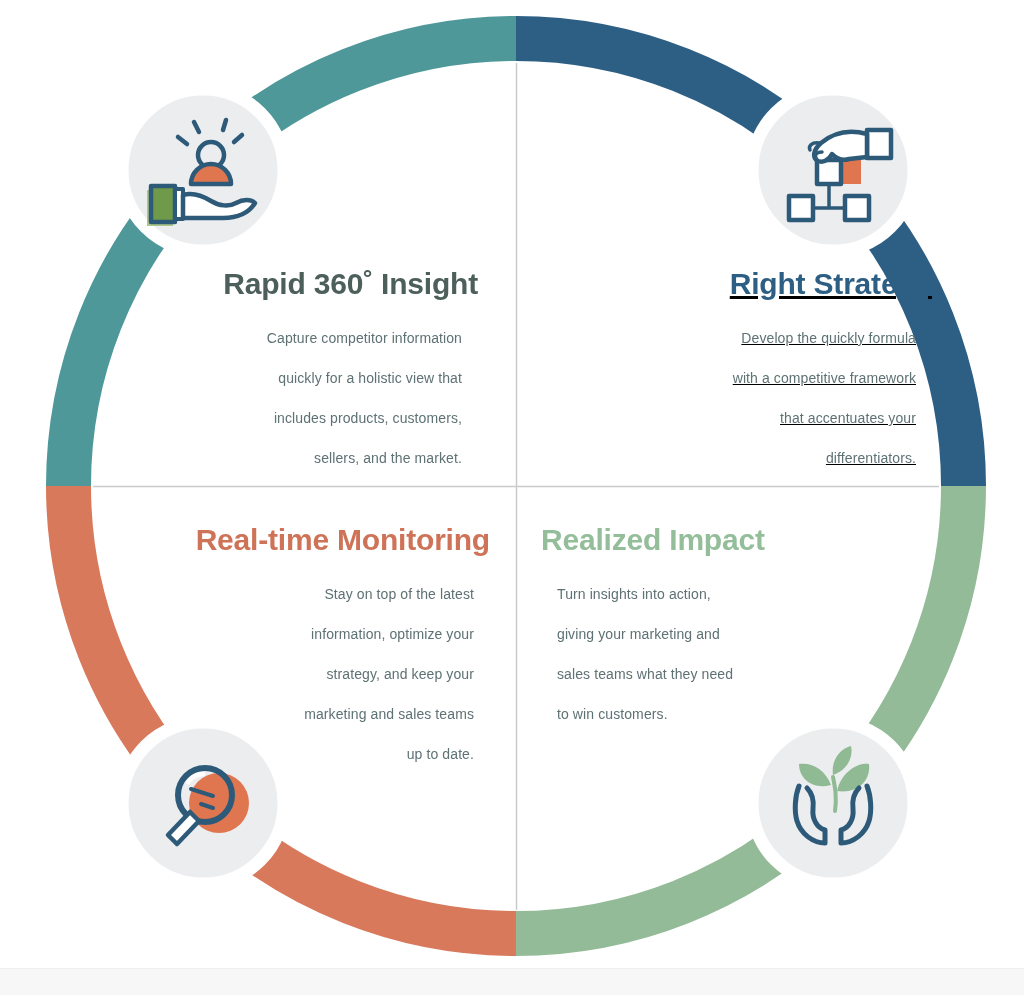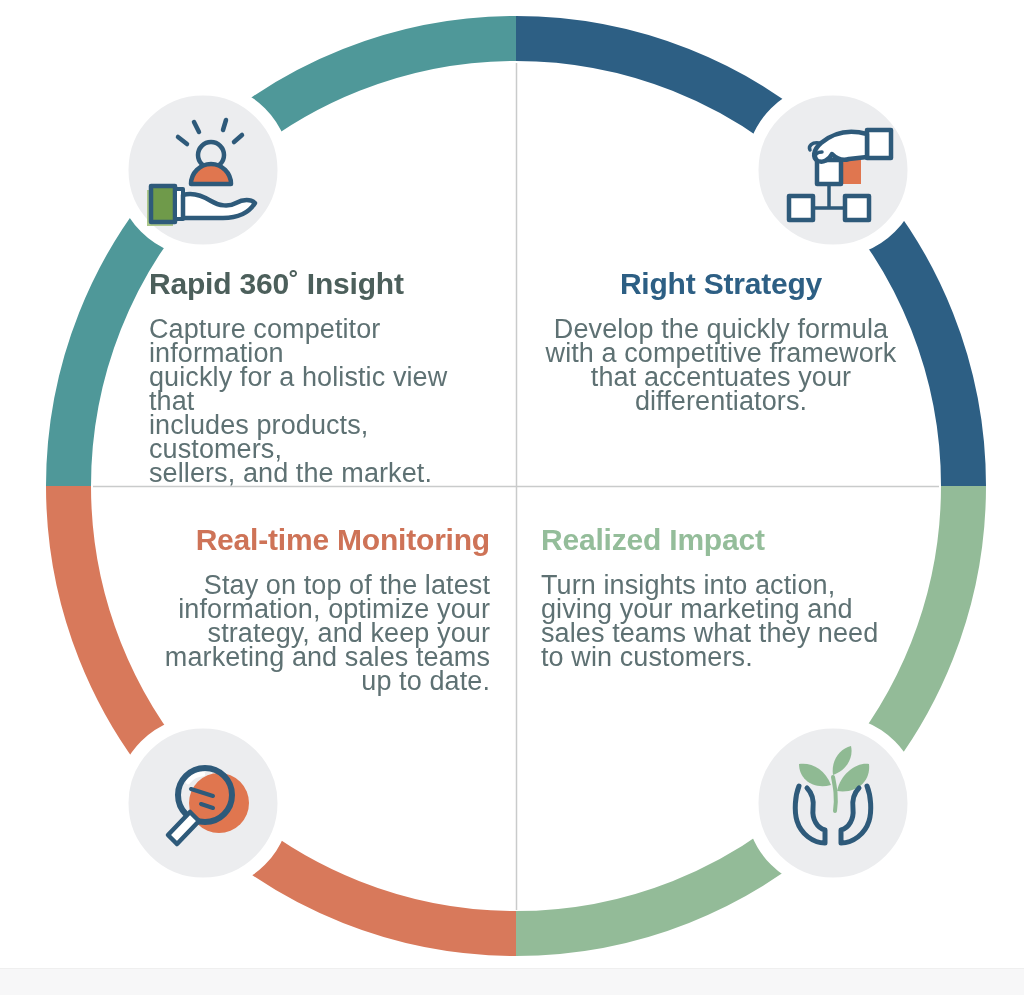--- a/index.html
+++ b/index.html
@@ -9,25 +9,25 @@
     font-family:"Liberation Sans", sans-serif;
   }
   .stage{position:absolute;inset:0;width:1024px;height:995px;}
   svg.ring{position:absolute;left:0;top:0;}
   .quad{position:absolute;}
   .quad h2{
     margin:0 0 15px 0;
     font-size:30px;line-height:36px;font-weight:700;letter-spacing:-0.2px;
   }
   .quad p{
-    margin:0;font-size:27px;line-height:24px;font-weight:400;
+    margin:16px;font-size:14px;line-height:40px;font-weight:400;
     color:var(--body-text);white-space:pre-line;letter-spacing:0.1px;
   }
-  .q-tl{left:149px;top:266px;width:350px;text-align:left;}
-  .q-tr{left:541px;top:266px;width:360px;text-align:center;}
+  .q-tl{left:128px;top:266px;width:350px;text-align:right;}
+  .q-tr{left:572px;top:266px;width:360px;text-align:right;text-decoration:underline;}
   .q-bl{left:150px;top:522px;width:340px;text-align:right;}
   .q-br{left:541px;top:522px;width:360px;text-align:left;}
   .q-tl h2{color:var(--title-slate);}
   .q-tr h2{color:var(--title-navy);}
   .q-bl h2{color:var(--title-orange);}
   .q-br h2{color:var(--title-sage);}
   .footer-strip{
     position:absolute;left:0;top:968px;width:1024px;height:27px;
     background:var(--footer-strip);
     border-top:1px solid #efefef;

